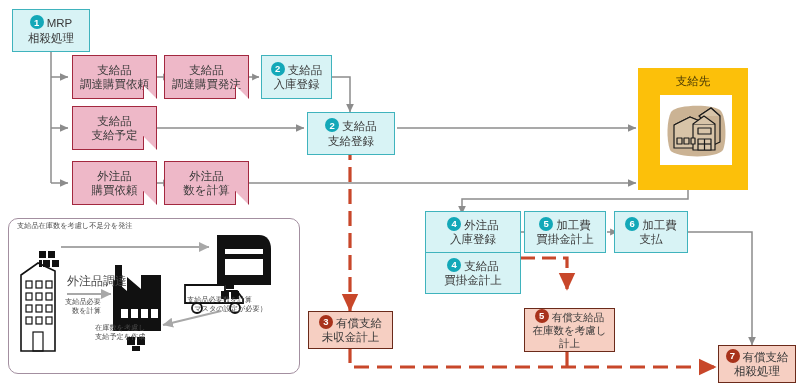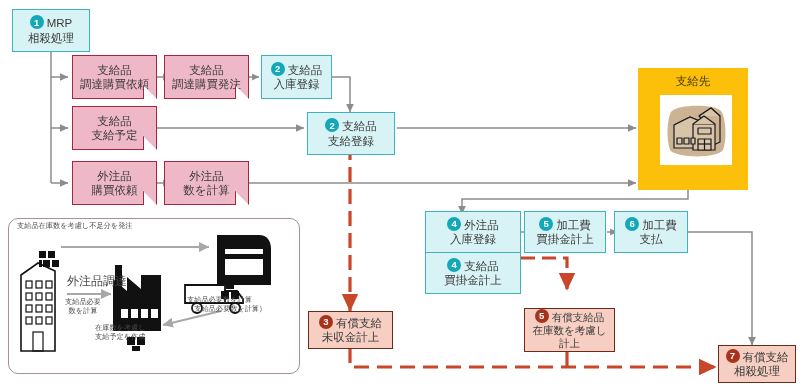--- a/index.html
+++ b/index.html
@@ -365,28 +365,28 @@
         <path d="M216,72 L228,72 L234,80 L234,84 L216,84 Z"></path>
         <circle cx="188" cy="89" r="5" fill="#fff"></circle>
         <circle cx="226" cy="89" r="5" fill="#fff"></circle>
       </g>
     </svg>
 
     <div class="plabel" style="left:8px; top:2px; font-size:7.2px;">支給品在庫数を考慮し不足分を発注</div>
 
     <div class="plabel" style="left:58px; top:55px; font-size:12px;">外注品調達</div>
 
-    <div class="plabel" style="left:56px; top:78px; font-size:7.2px; text-align:center;">
+    <div class="plabel" style="left:56px; top:78px; font-size:7.2px; text-align:right;">
       <span>支給品必要</span><br>
       <span>数を計算</span>
     </div>
 
     <div class="plabel" style="left:178px; top:76px; font-size:7.2px; text-align:left;">
       <span>支給品必要数を計算</span><br>
-      <span>（支給品必要数を計算）</span>
+      <span>（マスタの設定が必要）</span>
     </div>
 
     <div class="plabel" style="left:86px; top:104px; font-size:7.2px; text-align:left;">
       <span>在庫数を考慮し</span><br>
       <span>支給予定を作成</span>
     </div>
   </div>
 
 </div>
 

